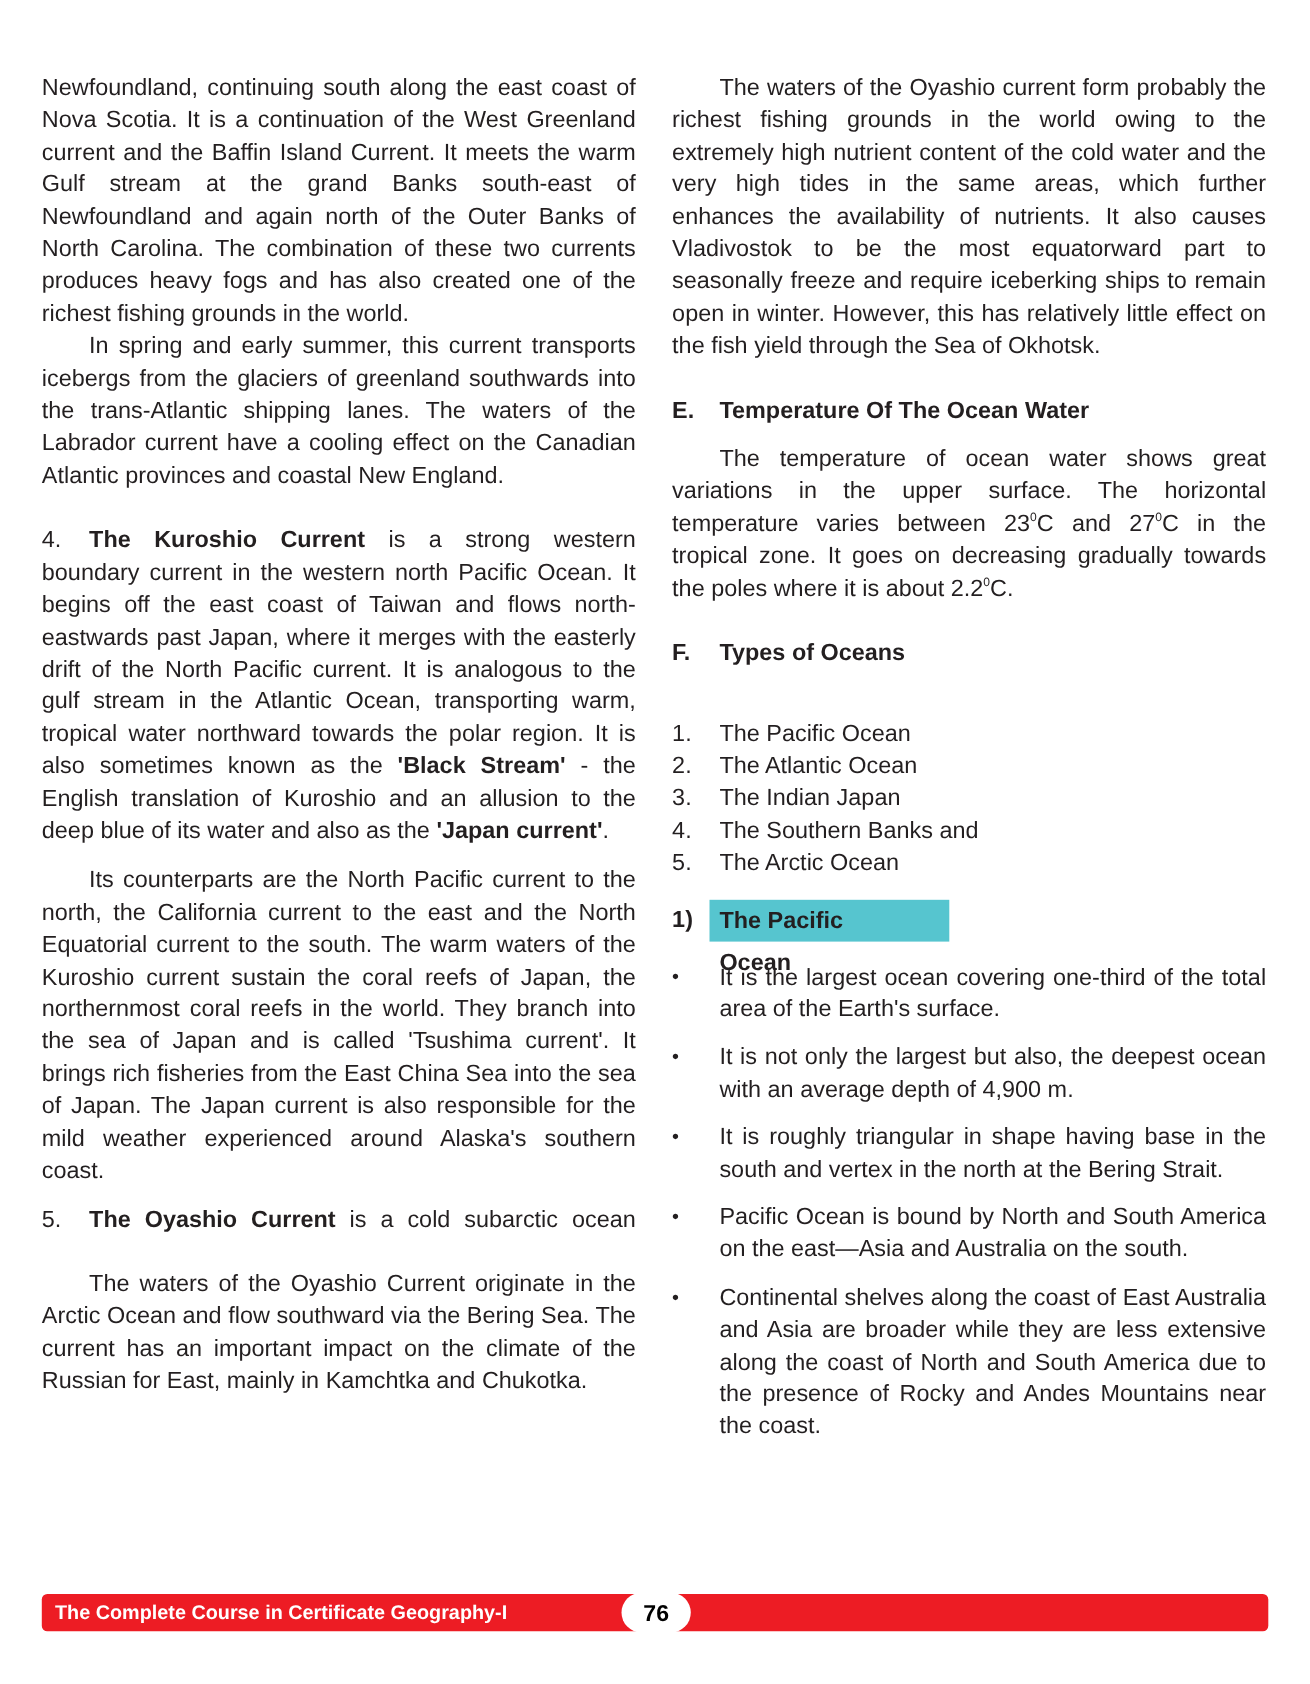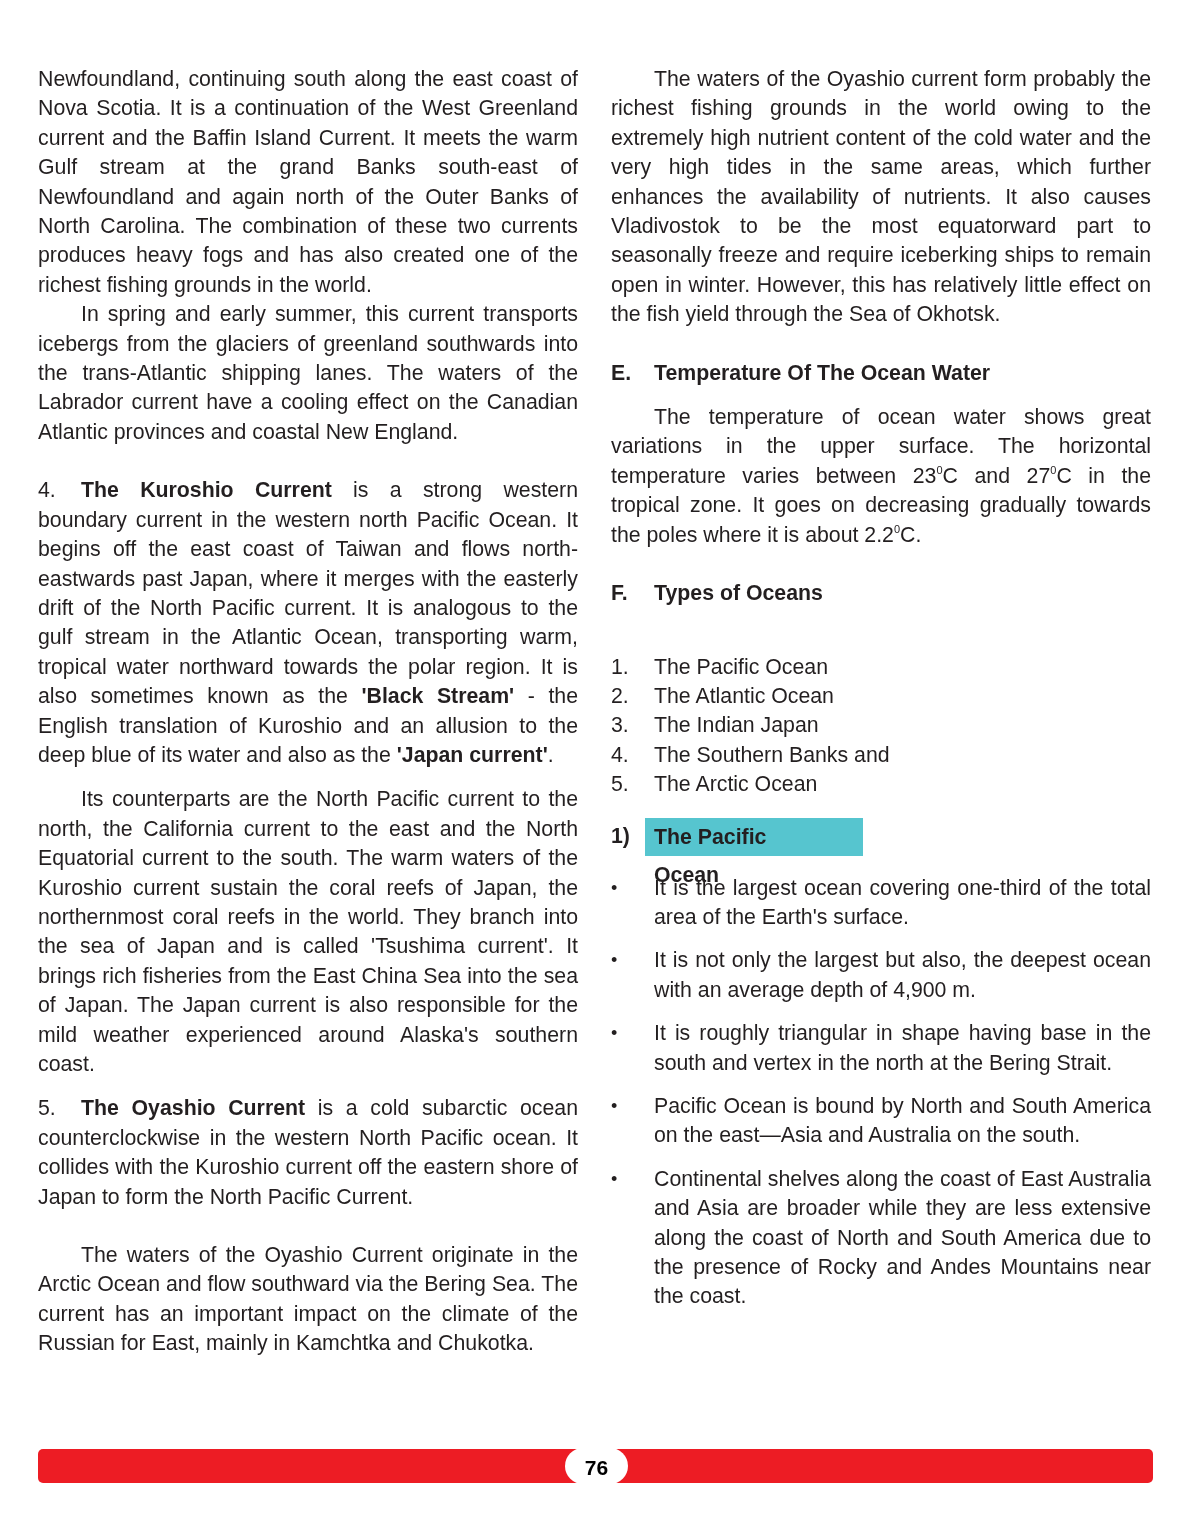--- a/index.html
+++ b/index.html
@@ -39,21 +39,20 @@
 
 <div class="col col-left">
   <p>Newfoundland, continuing south along the east coast of Nova Scotia. It is a continuation of the West Greenland current and the Baffin Island Current. It meets the warm Gulf stream at the grand Banks south-east of Newfoundland and again north of the Outer Banks of North Carolina. The combination of these two currents produces heavy fogs and has also created one of the richest fishing grounds in the world.</p>
   <p class="indent">In spring and early summer, this current transports icebergs from the glaciers of greenland southwards into the trans-Atlantic shipping lanes. The waters of the Labrador current have a cooling effect on the Canadian Atlantic provinces and coastal New England.</p>
   <div class="gap"></div>
   <p><span class="num">4.</span><b>The Kuroshio Current</b><span> is a strong western boundary current in the western north Pacific Ocean. It begins off the east coast of Taiwan and flows north-eastwards past Japan, where it merges with the easterly drift of the North Pacific current. It is analogous to the gulf stream in the Atlantic Ocean, transporting warm, tropical water northward towards the polar region. It is also sometimes known as the </span><b>'Black Stream'</b><span> - the English translation of Kuroshio and an allusion to the deep blue of its water and also as the </span><b>'Japan current'</b><span>.</span></p>
   <div class="gap-s"></div>
   <p class="indent">Its counterparts are the North Pacific current to the north, the California current to the east and the North Equatorial current to the south. The warm waters of the Kuroshio current sustain the coral reefs of Japan, the northernmost coral reefs in the world. They branch into the sea of Japan and is called 'Tsushima current'. It brings rich fisheries from the East China Sea into the sea of Japan. The Japan current is also responsible for the mild weather experienced around Alaska's southern coast.</p>
   <div class="gap-s"></div>
   <p style="text-align-last: justify;"><span class="num">5.</span><b>The Oyashio Current</b><span> is a cold subarctic ocean</span></p>
-  <p>counterclockwise in the western North Pacific ocean. It collides with the Kuroshio current off the eastern shore of Japan to form the North Pacific Current.</p>
   <div class="gap"></div>
   <p class="indent">The waters of the Oyashio Current originate in the Arctic Ocean and flow southward via the Bering Sea. The current has an important impact on the climate of the Russian for East, mainly in Kamchtka and Chukotka.</p>
 </div>
 
 <div class="col col-right">
   <p class="indent">The waters of the Oyashio current form probably the richest fishing grounds in the world owing to the extremely high nutrient content of the cold water and the very high tides in the same areas, which further enhances the availability of nutrients. It also causes Vladivostok to be the most equatorward part to seasonally freeze and require iceberking ships to remain open in winter. However, this has relatively little effect on the fish yield through the Sea of Okhotsk.</p>
   <div class="gap"></div>
   <div class="heading">
     <span class="lbl">E.</span>
     <span>Temperature Of The Ocean Water</span>
@@ -113,14 +112,15 @@
         <p>Pacific Ocean is bound by North and South America on the east—Asia and Australia on the south.</p>
       </div>
     <div class="bullet">
         <span class="dot">•</span>
         <p>Continental shelves along the coast of East Australia and Asia are broader while they are less extensive along the coast of North and South America due to the presence of Rocky and Andes Mountains near the coast.</p>
       </div>
   </div>
 </div>
 
 <div class="footer">
+  <span class="footer-title">The Complete Course in Certificate Geography-I</span>
   <span class="page-pill">76</span>
 </div>
 
 </body></html>

